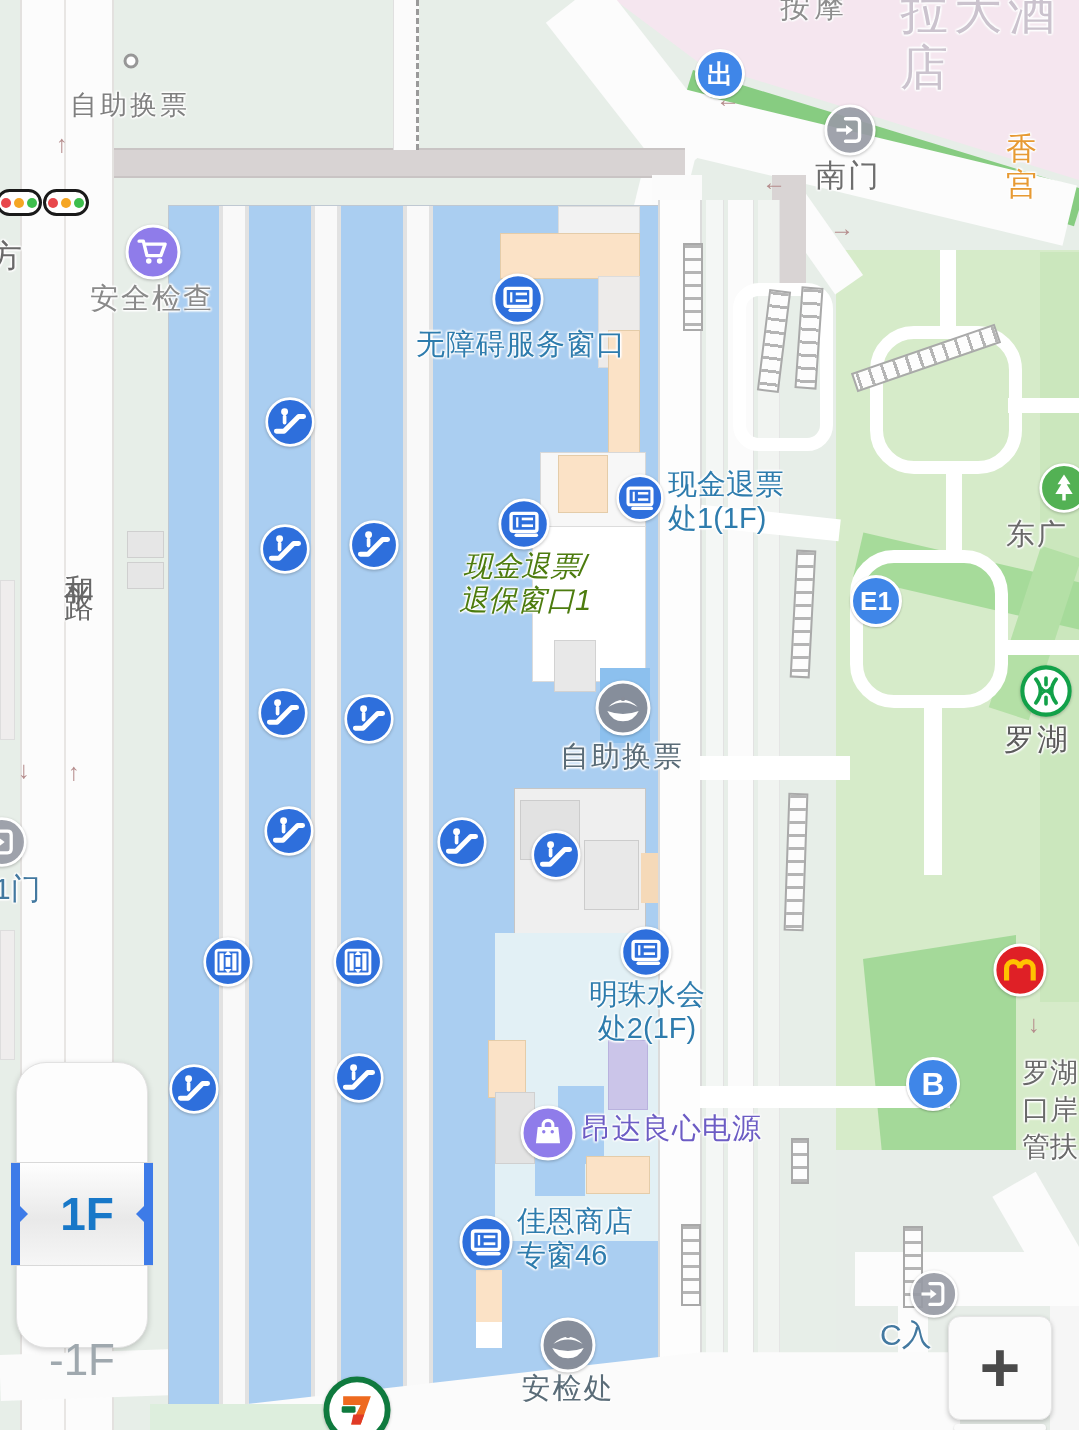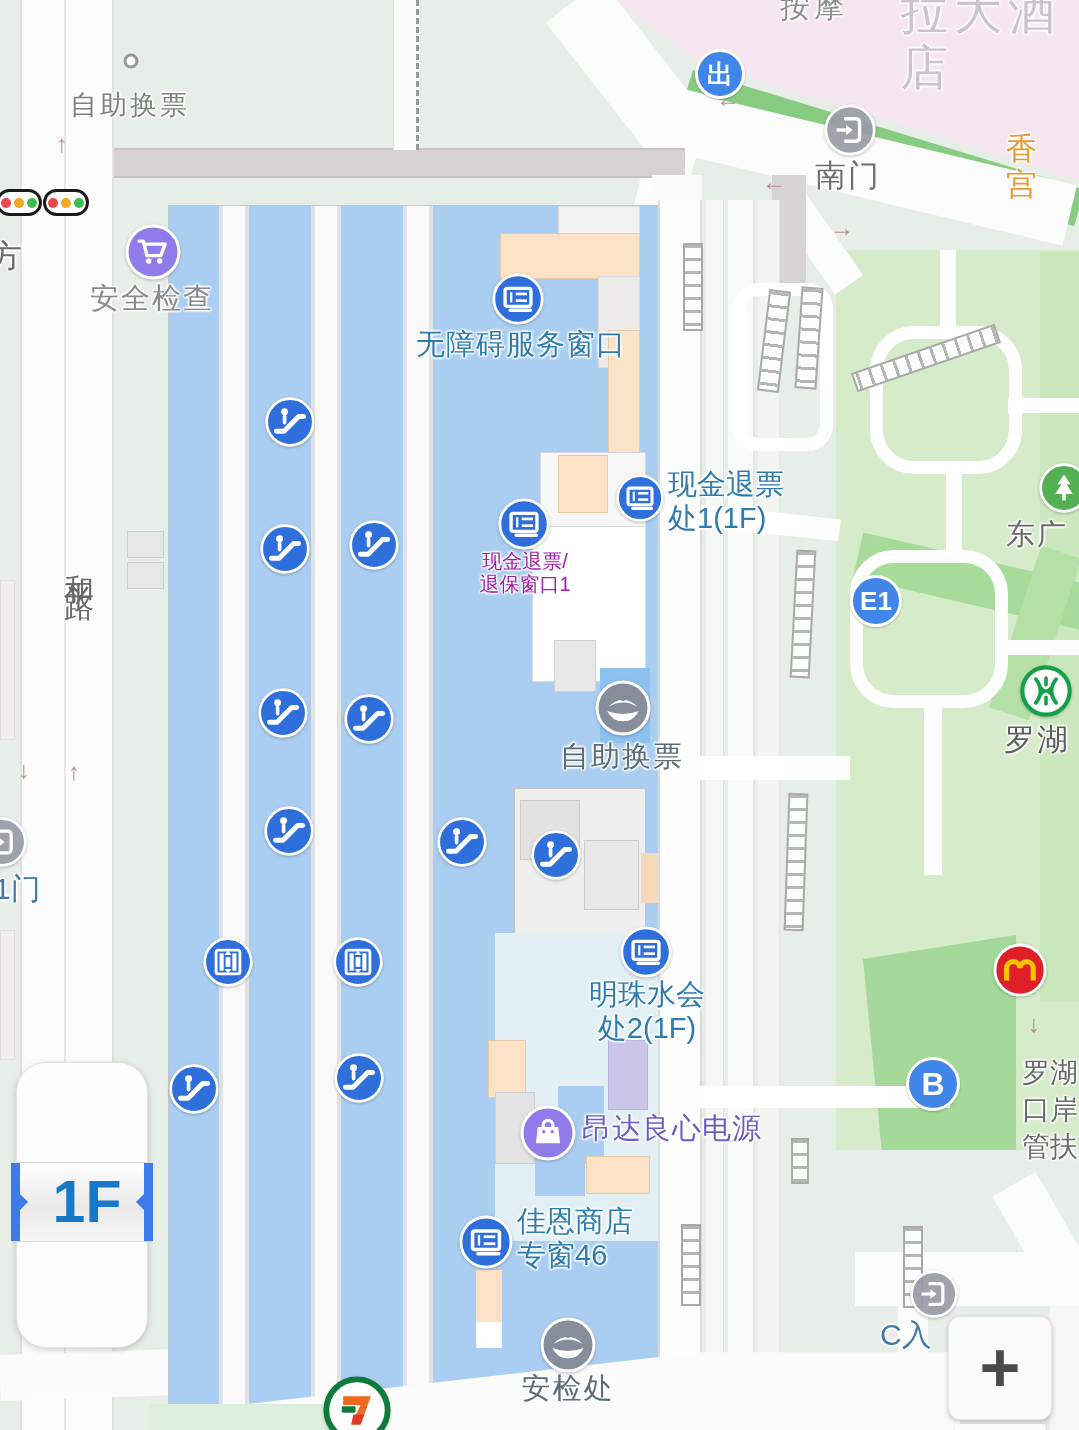--- a/index.html
+++ b/index.html
@@ -29,24 +29,24 @@
   
   .loop{position:absolute;border:13px solid #FFF;border-radius:44px;background:transparent;}
   
   #floor-selector{position:absolute;left:16px;top:1062px;width:132px;height:286px;z-index:40;}
   .fs-body{position:absolute;inset:0;background:#FDFDFD;border:1px solid #E2E2E2;border-radius:30px;
            box-shadow:0 2px 6px rgba(0,0,0,.18);}
   .floor-btn{position:absolute;left:0;width:132px;display:flex;align-items:center;justify-content:center;
              font-size:44px;color:#9FA8AE;}
   .floor-btn.top{top:0;height:100px;}
   .floor-btn.bottom{top:248px;height:100px;}
-  .floor-btn.mid{top:100px;height:80px;left:-5px;width:142px;
+  .floor-btn.mid{top:100px;height:104px;left:-5px;width:142px;
       background:linear-gradient(180deg,#FEFEFE,#E9E9E9 55%,#F6F6F6);
       border-top:1px solid #D9D9D9;border-bottom:1px solid #D9D9D9;
-      color:#1878C8;font-weight:bold;font-size:59px;padding-left:10px;}
+      color:#1878C8;font-weight:bold;font-size:46px;padding-left:10px;}
   .sel-bar{position:absolute;top:0;width:9px;height:100%;background:#3D7BE8;}
   .sel-bar.left{left:0;}
   .sel-bar.right{right:0;}
   .sel-bar.left::after{content:'';position:absolute;right:-8px;top:50%;margin-top:-9px;
       border-left:9px solid #3D7BE8;border-top:9px solid transparent;border-bottom:9px solid transparent;}
   .sel-bar.right::after{content:'';position:absolute;left:-8px;top:50%;margin-top:-9px;
       border-right:9px solid #3D7BE8;border-top:9px solid transparent;border-bottom:9px solid transparent;}
   
   #zoom-in{position:absolute;left:948px;top:1316px;width:104px;height:104px;background:#FBFBFB;
            border:1px solid #E5E5E5;border-radius:12px;box-shadow:0 2px 5px rgba(0,0,0,.22);
@@ -157,21 +157,21 @@
       <div class="ladder" style="left: 791px; top: 1138px; width: 18px; height: 46px; transform: rotate(0deg);"></div>
       <div class="ladder" style="left: 903px; top: 1226px; width: 20px; height: 82px; transform: rotate(0deg);"></div>
       <div class="ladder" style="left: 681px; top: 1224px; width: 20px; height: 82px; transform: rotate(0deg);"></div>
       <div class="lbl" style="left: 900px; top: -16px; font-size: 48px; color: rgb(203, 195, 206); letter-spacing: 6px;">拉大酒店</div>
       <div class="lbl" style="left: 780px; top: -10px; font-size: 30px; color: rgb(142, 142, 142); letter-spacing: 4px;">按摩</div>
       <div class="lbl ctr" style="left: 130px; top: 90px; font-size: 27px; color: rgb(128, 128, 128); letter-spacing: 3px;">自助换票</div>
       <div class="lbl ctr" style="left: 152px; top: 282px; font-size: 29px; color: rgb(138, 138, 138); letter-spacing: 2px;">安全检查</div>
       <div class="lbl ctr" style="left: 521px; top: 328px; font-size: 29px; color: rgb(46, 124, 173); letter-spacing: 1px;">无障碍服务窗口</div>
       <div class="lbl" style="left: 668px; top: 468px; font-size: 29px; color: rgb(46, 124, 173);">现金退票
 处1(1F)</div>
-      <div class="lbl ctr" style="left: 525px; top: 550px; font-size: 20px; color: #a21caf;">现金退票/
+      <div class="lbl ctr" style="left: 525px; top: 550px; font-size: 29px; color: #4d7c0f; font-style: italic;">现金退票/
 退保窗口1</div>
       <div class="lbl ctr" style="left: 622px; top: 740px; font-size: 29px; color: rgb(90, 108, 120); letter-spacing: 2px;">自助换票</div>
       <div class="lbl ctr" style="left: 647px; top: 978px; font-size: 29px; color: rgb(46, 124, 173);">明珠水会
 处2(1F)</div>
       <div class="lbl" style="left: 582px; top: 1112px; font-size: 29px; color: rgb(108, 92, 196); letter-spacing: 1px;">昂达良心电源</div>
       <div class="lbl" style="left: 517px; top: 1205px; font-size: 29px; color: rgb(46, 124, 173);">佳恩商店
 专窗46</div>
       <div class="lbl ctr" style="left: 568px; top: 1372px; font-size: 29px; color: rgb(90, 108, 120); letter-spacing: 2px;">安检处</div>
       <div class="lbl vert" style="left: 64px; top: 550px; font-size: 30px; color: rgb(104, 104, 104); letter-spacing: 9px;">和平路</div>
       <div class="lbl ctr" style="left: 848px; top: 158px; font-size: 31px; color: rgb(110, 110, 110); letter-spacing: 2px;">南门</div>
@@ -452,19 +452,22 @@
       <div class="arrow" style="left: 1034px; top: 1024px;">↓</div>
     </div>
 
   <div id="floor-selector">
     <div class="fs-body"></div>
     <div class="floor-btn mid">
       <div class="sel-bar left"></div>
       <span>1F</span>
       <div class="sel-bar right"></div>
     </div>
+    <div class="floor-btn bottom">
+      <span>-1F</span>
+    </div>
   </div>
 
   <div id="zoom-in">
     <span>+</span>
   </div>
   <div id="zoom-out-partial"></div>
 </div>
 
 </body></html>

